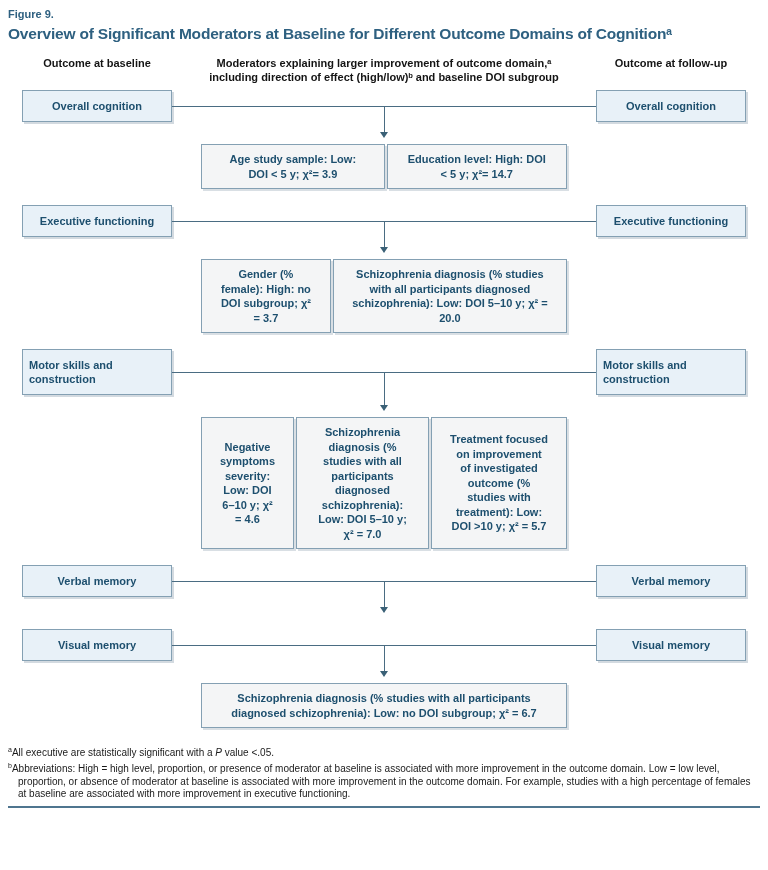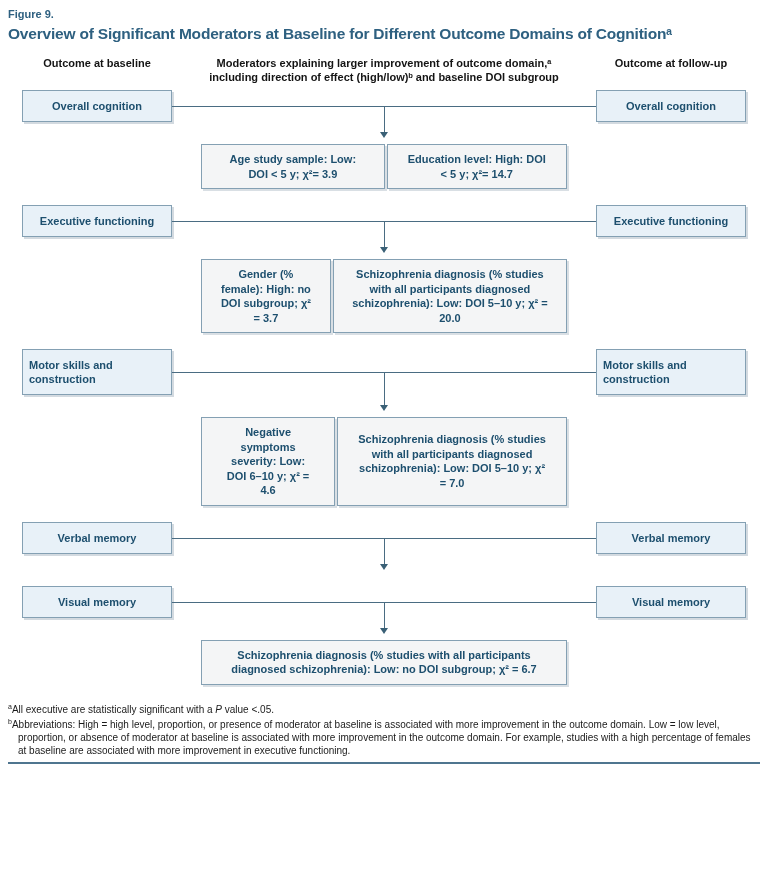--- a/index.html
+++ b/index.html
@@ -124,20 +124,21 @@
         <div class="connector"></div>
         <div class="obox">Motor skills and construction</div>
       </div>
       <div class="arrow-zone">
         <div class="stem"></div>
         <div class="ahead"></div>
       </div>
       <div class="mod-stack">
         <div class="mbox">Negative symptoms severity: Low: DOI 6–10 y; χ² = 4.6</div>
         <div class="mbox">Schizophrenia diagnosis (% studies with all participants diagnosed schizophrenia): Low: DOI 5–10 y; χ² = 7.0</div>
+        <div class="mbox">Treatment focused on improvement of investigated outcome (% studies with treatment): Low: DOI &gt;10 y; χ² = 5.7</div>
       </div>
     </div>
 
     <div class="group">
       <div class="outcome-row">
         <div class="obox">Verbal memory</div>
         <div class="connector"></div>
         <div class="obox">Verbal memory</div>
       </div>
       <div class="arrow-zone">

